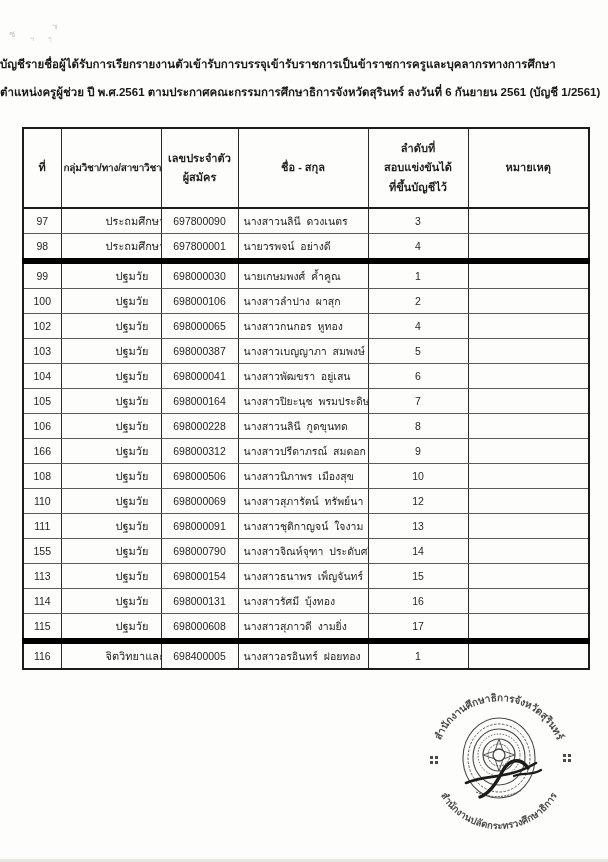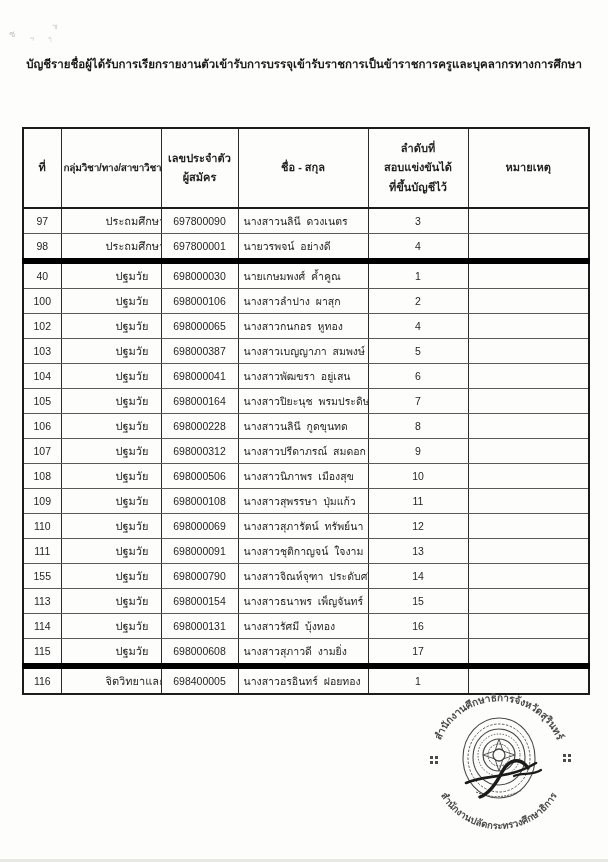--- a/index.html
+++ b/index.html
@@ -11,21 +11,21 @@
   }
   .page{position:absolute;inset:0;}
 
   
   .pencil{position:absolute;color:#8a8a8a;opacity:.5;font-size:9px;pointer-events:none;}
   .p1{left:9px;top:27px;transform:rotate(-12deg);}
   .p2{left:30px;top:33px;letter-spacing:6px;font-size:7px;opacity:.4;}
   .p3{left:52px;top:20px;font-size:8px;opacity:.45;transform:rotate(8deg);}
 
   .title-block{
-    position:absolute;left:0;right:0;top:50px;text-align:center;
+    position:absolute;left:0;right:0;top:50px;
     font-weight:bold;font-size:11.5px;line-height:28px;color:#181818;
   }
 
   .tbl-wrap{position:absolute;left:22px;top:127px;}
   table{border-collapse:collapse;table-layout:fixed;width:566px;background:transparent;}
   col.c-no{width:38px;}
   col.c-subject{width:100px;}
   col.c-id{width:77px;}
   col.c-name{width:130px;}
   col.c-rank{width:100px;}
@@ -60,20 +60,21 @@
 <body>
 
 <div class="page">
 
   <span class="pencil p1">ช</span>
   <span class="pencil p2">ฯ ๆ</span>
   <span class="pencil p3">๚</span>
 
   <div class="title-block">
     <div>บัญชีรายชื่อผู้ได้รับการเรียกรายงานตัวเข้ารับการบรรจุเข้ารับราชการเป็นข้าราชการครูและบุคลากรทางการศึกษา</div>
+    <div>ตำแหน่งครูผู้ช่วย ปี พ.ศ.2561 ตามประกาศคณะกรรมการศึกษาธิการจังหวัดสุรินทร์ ลงวันที่ 6 กันยายน 2561 (บัญชี 1/2561)</div>
   </div>
 
   <div class="tbl-wrap">
     <table>
       <colgroup>
         <col class="c-no">
           <col class="c-subject">
           <col class="c-id">
         <col class="c-name">
           <col class="c-rank">
@@ -103,21 +104,21 @@
     </tr>
           <tr class="group-end">
       <td class="cell-no">98</td>
       <td class="cell-subject">ประถมศึกษา</td>
       <td class="cell-id">697800001</td>
       <td class="cell-name">นายวรพจน์  อย่างดี</td>
       <td class="cell-rank">4</td>
       <td class="cell-remarks"></td>
     </tr>
           <tr>
-      <td class="cell-no">40</td>
+      <td class="cell-no">99</td>
       <td class="cell-subject">ปฐมวัย</td>
       <td class="cell-id">698000030</td>
       <td class="cell-name">นายเกษมพงศ์  ค้ำคูณ</td>
       <td class="cell-rank">1</td>
       <td class="cell-remarks"></td>
     </tr>
           <tr>
       <td class="cell-no">100</td>
       <td class="cell-subject">ปฐมวัย</td>
       <td class="cell-id">698000106</td>
@@ -159,41 +160,33 @@
     </tr>
           <tr>
       <td class="cell-no">106</td>
       <td class="cell-subject">ปฐมวัย</td>
       <td class="cell-id">698000228</td>
       <td class="cell-name">นางสาวนลินี  กูดขุนทด</td>
       <td class="cell-rank">8</td>
       <td class="cell-remarks"></td>
     </tr>
           <tr>
-      <td class="cell-no">107</td>
+      <td class="cell-no">166</td>
       <td class="cell-subject">ปฐมวัย</td>
       <td class="cell-id">698000312</td>
       <td class="cell-name">นางสาวปรีดาภรณ์  สมดอก</td>
       <td class="cell-rank">9</td>
       <td class="cell-remarks"></td>
     </tr>
           <tr>
       <td class="cell-no">108</td>
       <td class="cell-subject">ปฐมวัย</td>
       <td class="cell-id">698000506</td>
       <td class="cell-name">นางสาวนิภาพร  เมืองสุข</td>
       <td class="cell-rank">10</td>
-      <td class="cell-remarks"></td>
-    </tr>
-          <tr>
-      <td class="cell-no">109</td>
-      <td class="cell-subject">ปฐมวัย</td>
-      <td class="cell-id">698000108</td>
-      <td class="cell-name">นางสาวสุพรรษา  ปุ่มแก้ว</td>
-      <td class="cell-rank">11</td>
       <td class="cell-remarks"></td>
     </tr>
           <tr>
       <td class="cell-no">110</td>
       <td class="cell-subject">ปฐมวัย</td>
       <td class="cell-id">698000069</td>
       <td class="cell-name">นางสาวสุภารัตน์  ทรัพย์นา</td>
       <td class="cell-rank">12</td>
       <td class="cell-remarks"></td>
     </tr>

